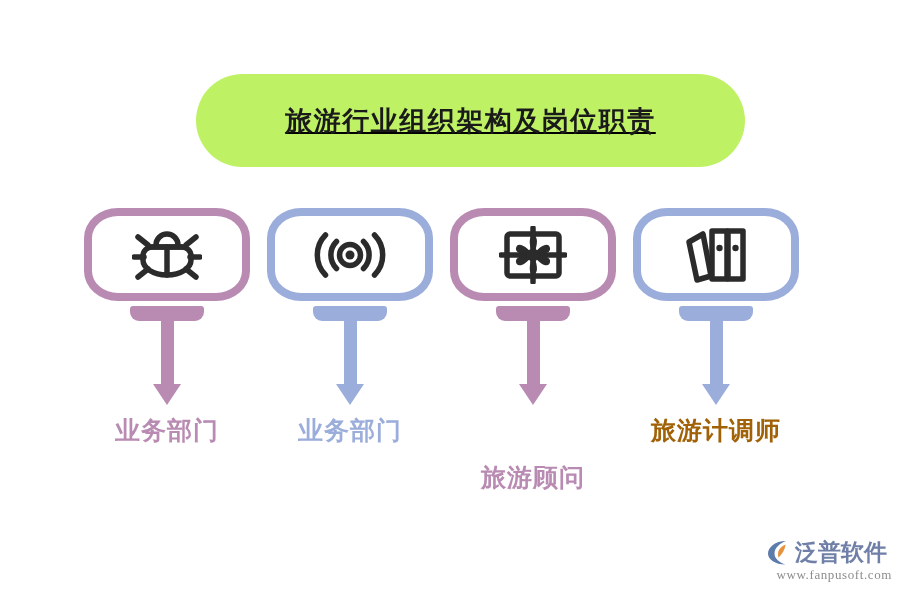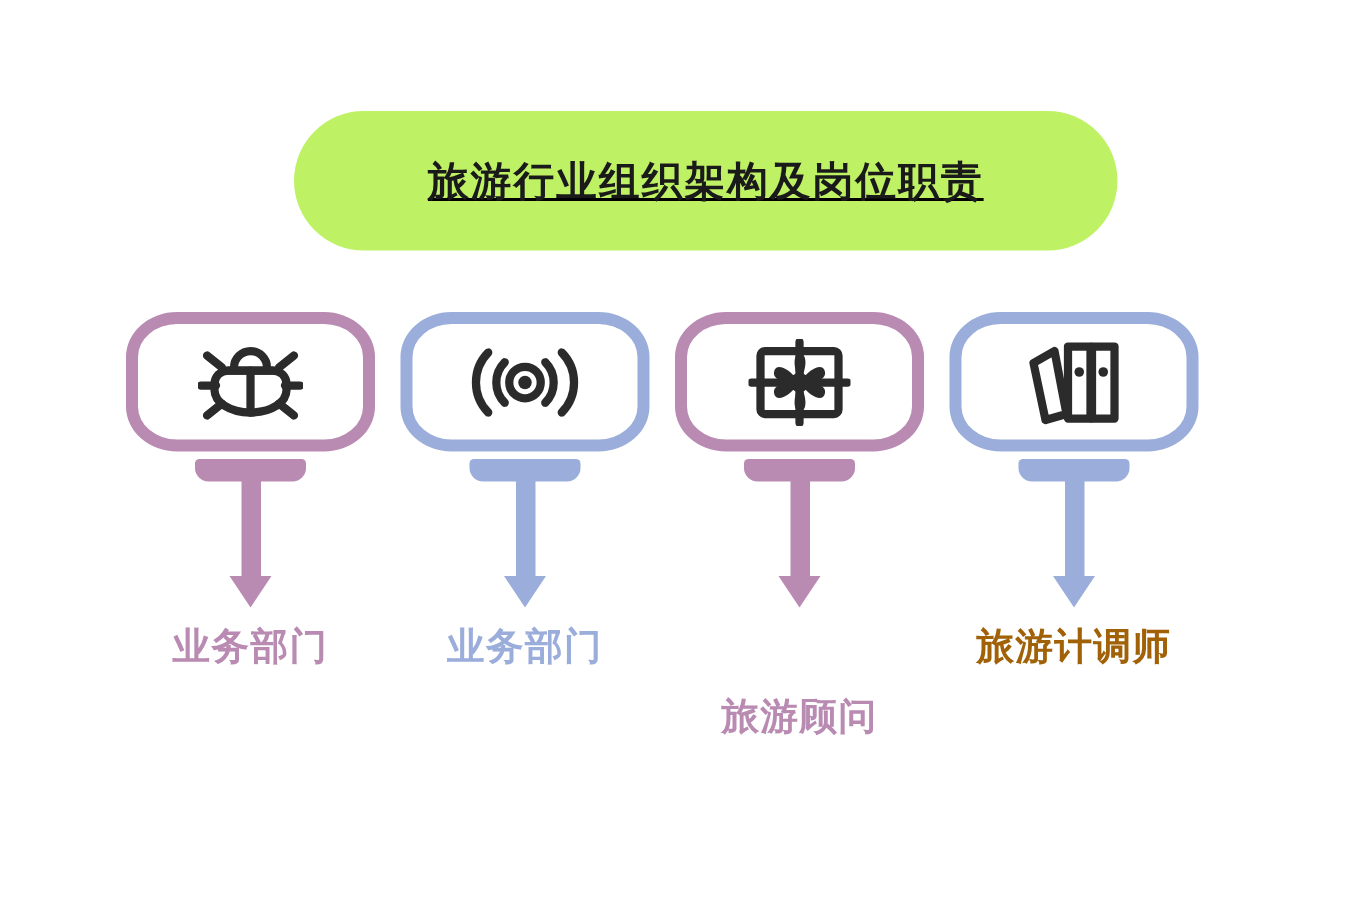--- a/index.html
+++ b/index.html
@@ -248,14 +248,26 @@
       </span>
       <div class="pedestal" style="background: rgb(155, 173, 218);"></div>
     </div>
     <div class="arrow-wrap">
       <div class="arrow-stem" style="background: rgb(155, 173, 218);"></div>
       <div class="arrow-head" style="border-top-color: rgb(155, 173, 218);"></div>
     </div>
     <div class="node-label" style="color: #a16207;">旅游计调师</div>
   </div>
 
+  <div class="watermark">
+    <div class="wm-row">
+      <span class="wm-mark">
+        <svg width="27" height="27" viewBox="0 0 27 27">
+          <path d="M20 2 C9 2 2 8.5 2 14.5 C2 20.5 9 25.5 19.5 25.5 C13.5 23.5 8.5 20 8.5 14.5 C8.5 9 13.5 4.5 20 2 Z" fill="#5d7cab"></path>
+          <path d="M19.5 5.5 C13 8.5 11 13 12.5 18.5 C16 15 19 11 19.5 5.5 Z" fill="#e8913c"></path>
+        </svg>
+      </span>
+      <span class="wm-name" style="color: rgb(111, 127, 168);">泛普软件</span>
+    </div>
+    <div class="wm-url" style="color: rgb(141, 141, 141);">www.fanpusoft.com</div>
+  </div>
 
 </div>
 
 </body></html>

